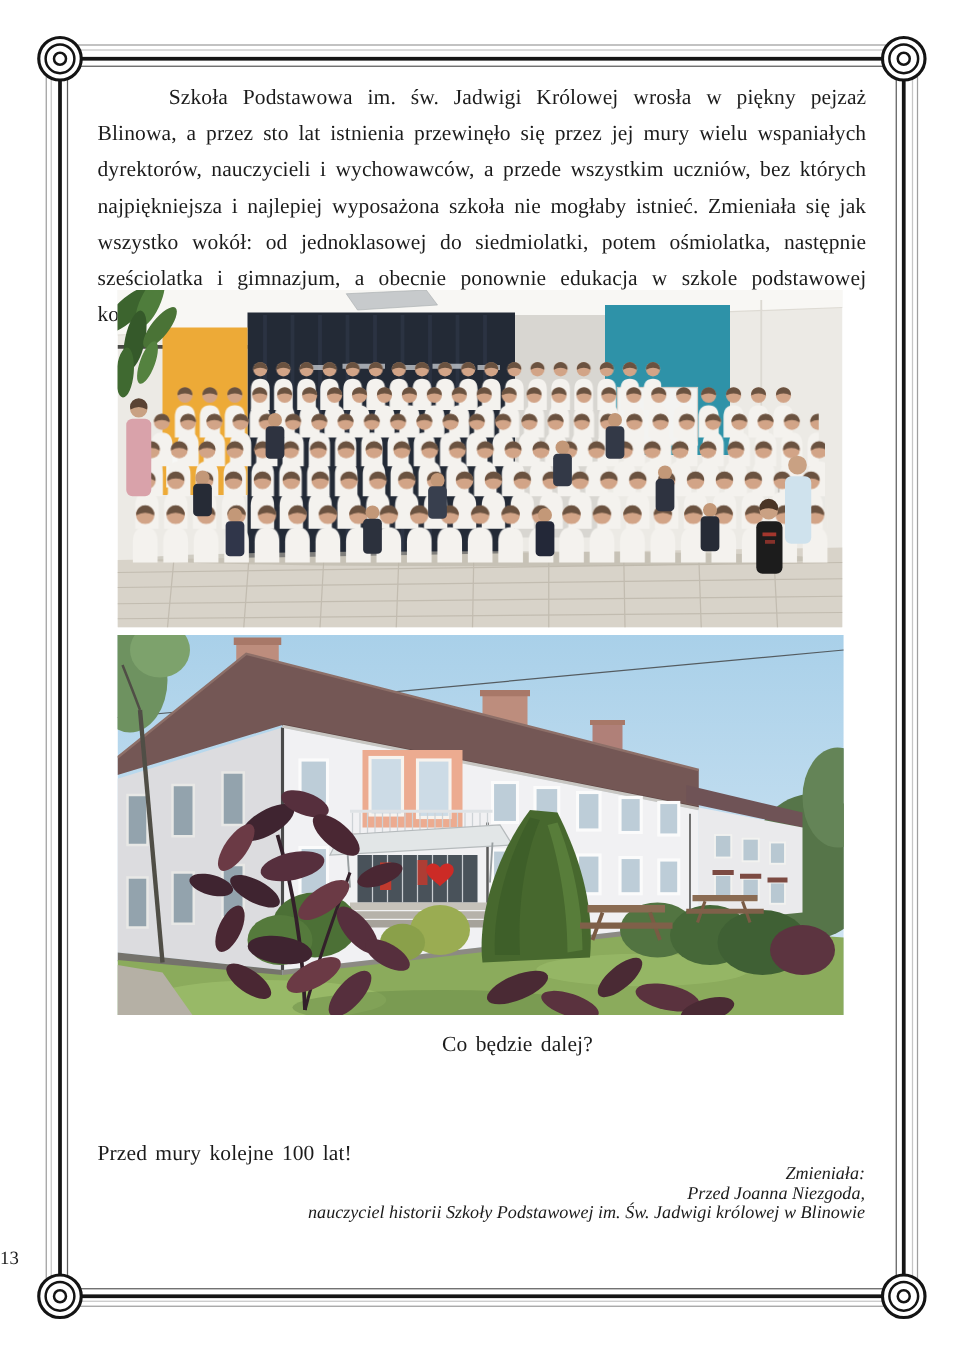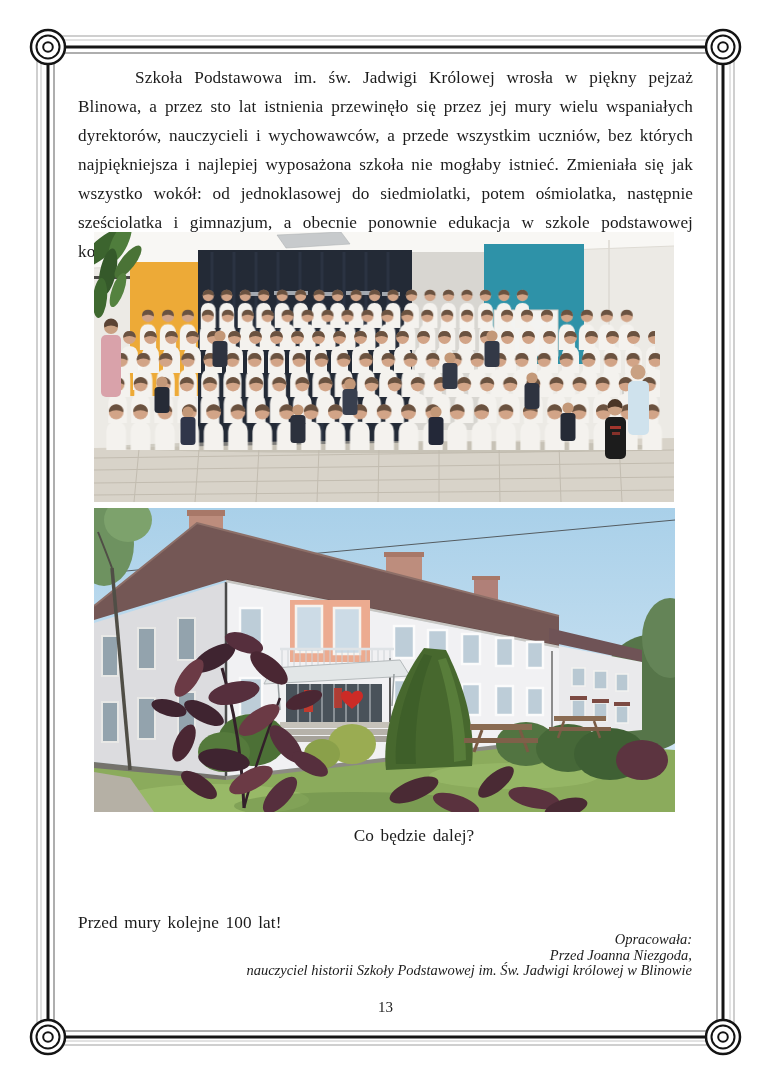--- a/index.html
+++ b/index.html
@@ -20,21 +20,21 @@
   .p3 { top:908px; text-align:left; }
   .photo { position:absolute; margin:0; padding:0; line-height:0; }
   .photo1 { left:94px; top:232px; width:580px; height:270px; }
   .photo2 { left:94px; top:508px; width:581px; height:304px; }
   .attribution {
     position:absolute; left:78px; top:932px; width:614px;
     text-align:right; font-style:italic; font-size:14.5px; line-height:15.5px;
   }
   .pagenum {
     position:absolute; left:0; top:999px; width:100%;
-    text-align:center; font-size:15px;
+    text-align:left; font-size:15px;
   }
 </style>
 </head>
 <body>
 
 <div class="page">
 
   <svg class="frame" width="771" height="1080" viewBox="0 0 771 1080">
     <rect x="37" y="36" width="697" height="1009" fill="none" stroke="#9f9f9f" stroke-width="1"></rect>
     <rect x="41" y="40" width="689" height="1001" fill="none" stroke="#c6c6c6" stroke-width="1"></rect>
@@ -429,19 +429,19 @@
         <ellipse cx="440" cy="290" rx="26" ry="10" transform="rotate(12 440 290)" fill="#5a323e"></ellipse>
         <ellipse cx="472" cy="300" rx="22" ry="9" transform="rotate(-15 472 300)" fill="#4a2a34"></ellipse>
       </g>
     </svg>
   </figure>
 
   <div class="p q">Co będzie dalej?</div>
   <div class="p p3">Przed mury kolejne 100 lat!</div>
 
   <div class="attribution">
-    <div>Opracowała:</div>
+    <div>Zmieniała:</div>
     <div>Przed Joanna Niezgoda,</div>
     <div>nauczyciel historii Szkoły Podstawowej im. Św. Jadwigi królowej w Blinowie</div>
   </div>
 
   <div class="pagenum">13</div>
 </div>
 
 </body></html>

